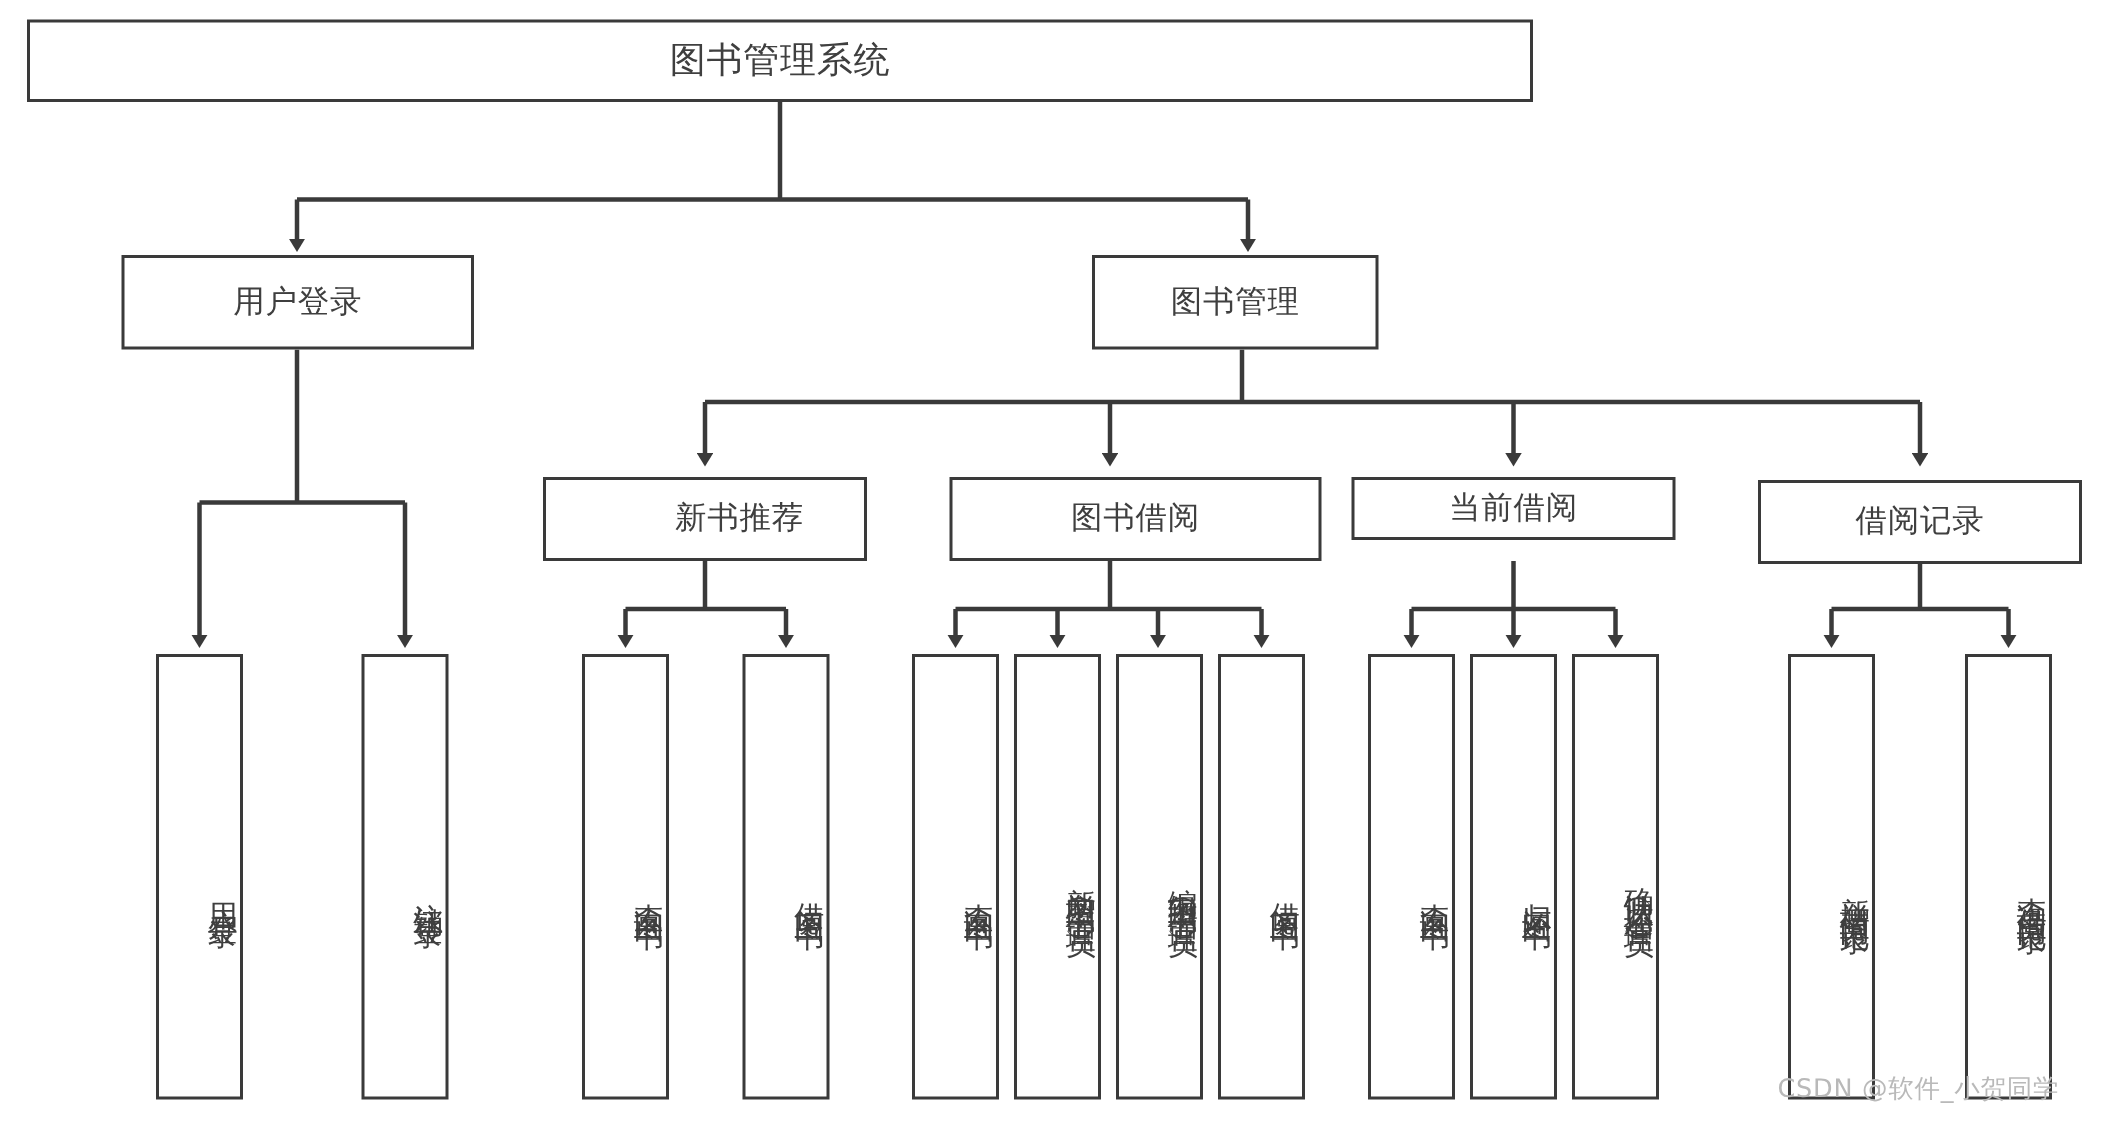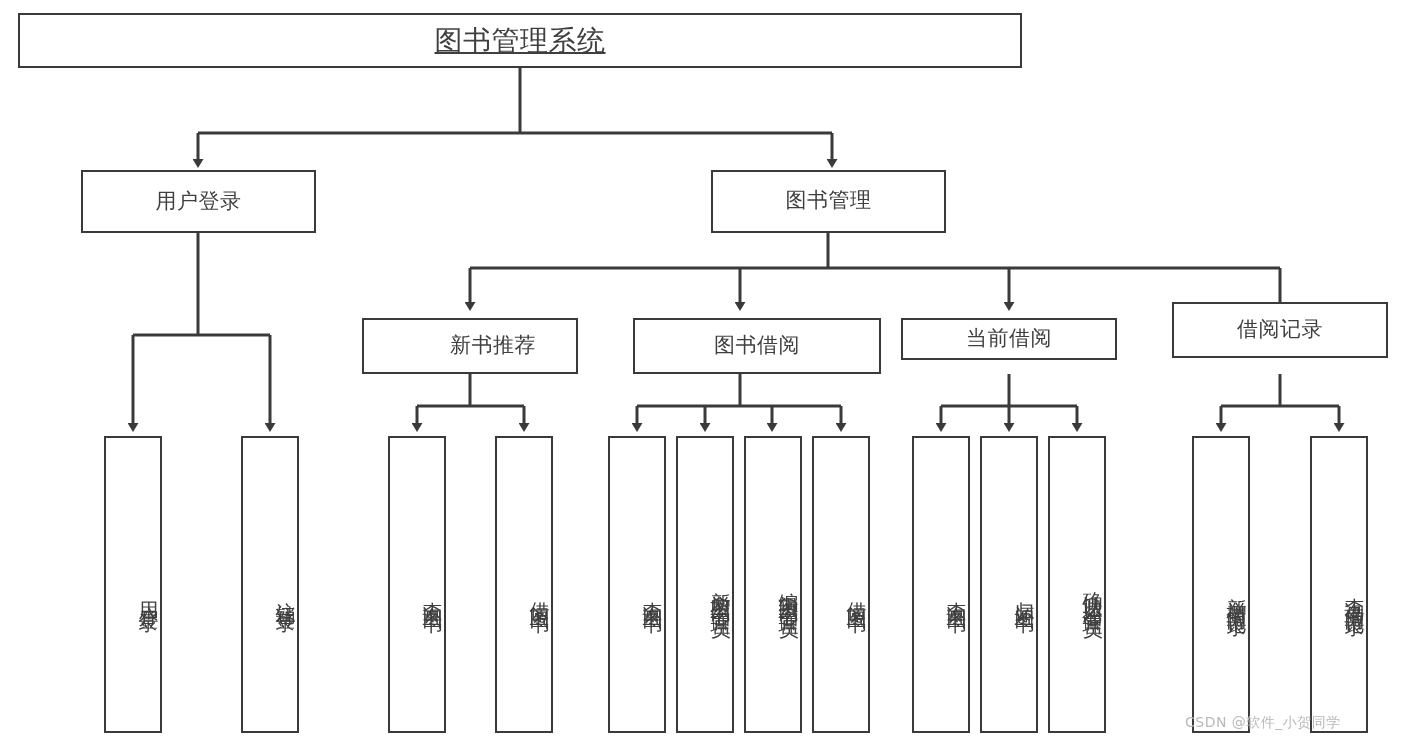--- a/index.html
+++ b/index.html
@@ -36,40 +36,39 @@
     justify-content: center;
     color: #3f3f3f;
     line-height: 1.12;
     text-align: center;
   }
   .node.h {
     font-size: 21px;
     letter-spacing: 0.5px;
   }
   .node.root {
-    font-size: 28px;
-    text-decoration: underline;
+    font-size: 24px;
   }
   .node.v {
     font-size: 20px;
     writing-mode: vertical-rl;
     text-orientation: upright;
     align-items: flex-start;
     justify-content: center;
     padding-top: 18px;
     letter-spacing: 4px;
   }
   .node.v .vtext {
     display: block;
   }
   .watermark {
     position: absolute;
     left: 1185px;
     top: 714px;
-    font-size: 14px;
+    font-size: 17px;
     color: #b9b9b9;
     white-space: nowrap;
     letter-spacing: 0.5px;
   }
 </style>
 </head>
 <body>
 
 <div id="diagram">
 
@@ -123,34 +122,34 @@
     </g>
   </svg>
 
   <div class="node h root" style="left:18px; top:13px; width:1004px; height:55px;">
     <span>图书管理系统</span>
   </div>
 
   <div class="node h" style="left:81px; top:170px; width:235px; height:63px;">
     <span>用户登录</span>
   </div>
-  <div class="node h" style="left:711px; top:170px; width:235px; height:63px;font-family:Liberation Mono, monospace;">
+  <div class="node h" style="left:728px; top:170px; width:191px; height:63px;">
     <span>图书管理</span>
   </div>
 
   <div class="node h" style="left:362px; top:318px; width:216px; height:56px;padding-left:46px;">
     <span>新书推荐</span>
   </div>
   <div class="node h" style="left:633px; top:318px; width:248px; height:56px;">
     <span>图书借阅</span>
   </div>
   <div class="node h" style="left:901px; top:318px; width:216px; height:42px;">
     <span>当前借阅</span>
   </div>
-  <div class="node h" style="left:1172px; top:302px; width:216px; height:56px;">
+  <div class="node h" style="left:1172px; top:320px; width:216px; height:56px;">
     <span>借阅记录</span>
   </div>
 
   <div class="node v" style="left:104px; top:436px; width:58px; height:297px;">
     <span class="vtext">用户登录</span>
   </div>
   <div class="node v" style="left:241px; top:436px; width:58px; height:297px;">
     <span class="vtext">注销登录</span>
   </div>
 

